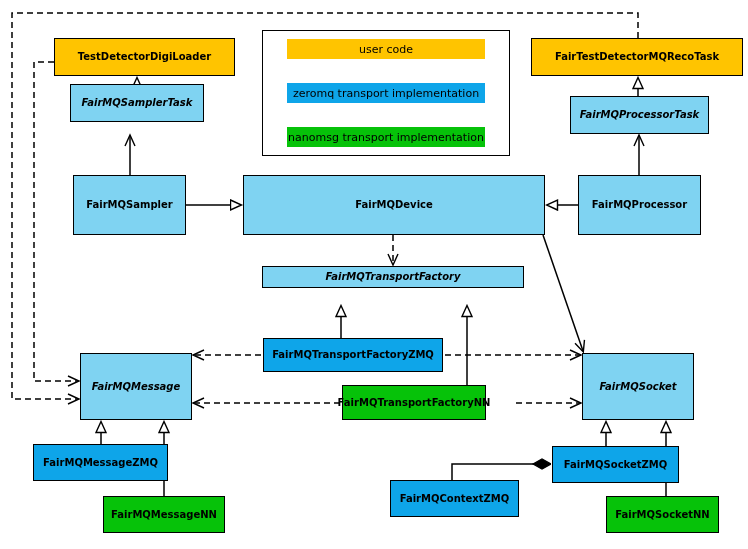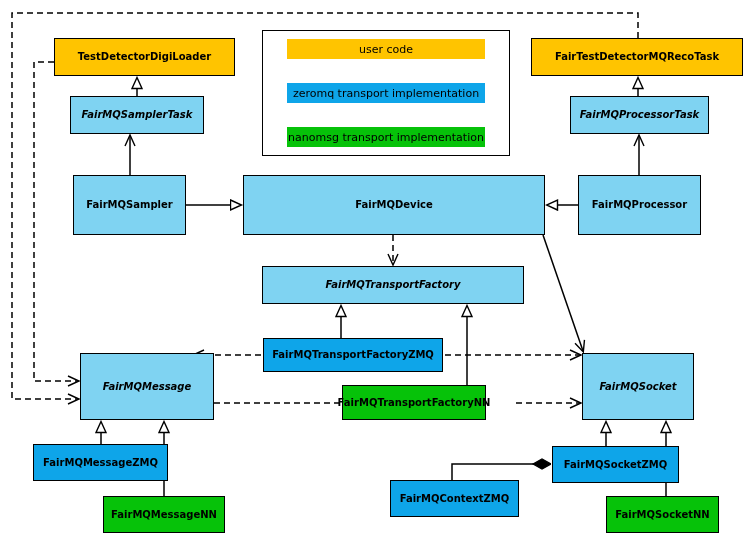--- a/index.html
+++ b/index.html
@@ -91,29 +91,29 @@
     <div class="legend-row zeromq">
       <span>zeromq transport implementation</span>
     </div>
     <div class="legend-row nanomsg">
       <span>nanomsg transport implementation</span>
     </div>
   </div>
 
   <div class="node usercode" style="left: 54px; top: 38px; width: 181px; height: 38px;">TestDetectorDigiLoader</div>
   <div class="node usercode" style="left: 531px; top: 38px; width: 212px; height: 38px;">FairTestDetectorMQRecoTask</div>
-  <div class="node framework italic" style="left: 70px; top: 96px; width: 134px; height: 38px;">FairMQSamplerTask</div>
+  <div class="node framework italic" style="left: 70px; top: 84px; width: 134px; height: 38px;">FairMQSamplerTask</div>
   <div class="node framework italic" style="left: 570px; top: 96px; width: 139px; height: 38px;">FairMQProcessorTask</div>
   <div class="node framework" style="left: 73px; top: 175px; width: 113px; height: 60px;">FairMQSampler</div>
   <div class="node framework" style="left: 243px; top: 175px; width: 302px; height: 60px;">FairMQDevice</div>
   <div class="node framework" style="left: 578px; top: 175px; width: 123px; height: 60px;">FairMQProcessor</div>
-  <div class="node framework italic" style="left: 262px; top: 266px; width: 262px; height: 38px;">FairMQTransportFactory</div>
+  <div class="node framework italic" style="left: 262px; top: 266px; width: 262px; height: 22px;">FairMQTransportFactory</div>
   <div class="node zeromq" style="left: 263px; top: 338px; width: 180px; height: 34px;">FairMQTransportFactoryZMQ</div>
   <div class="node nanomsg" style="left: 342px; top: 385px; width: 144px; height: 35px;">FairMQTransportFactoryNN</div>
-  <div class="node framework italic" style="left: 80px; top: 353px; width: 134px; height: 67px;">FairMQMessage</div>
+  <div class="node framework italic" style="left: 80px; top: 353px; width: 112px; height: 67px;">FairMQMessage</div>
   <div class="node framework italic" style="left: 582px; top: 353px; width: 112px; height: 67px;">FairMQSocket</div>
   <div class="node zeromq" style="left: 33px; top: 444px; width: 135px; height: 37px;">FairMQMessageZMQ</div>
   <div class="node nanomsg" style="left: 103px; top: 496px; width: 122px; height: 37px;">FairMQMessageNN</div>
   <div class="node zeromq" style="left: 390px; top: 480px; width: 129px; height: 37px;">FairMQContextZMQ</div>
   <div class="node zeromq" style="left: 552px; top: 446px; width: 127px; height: 37px;">FairMQSocketZMQ</div>
   <div class="node nanomsg" style="left: 606px; top: 496px; width: 113px; height: 37px;">FairMQSocketNN</div>
 
 </div>
 
 </body></html>

